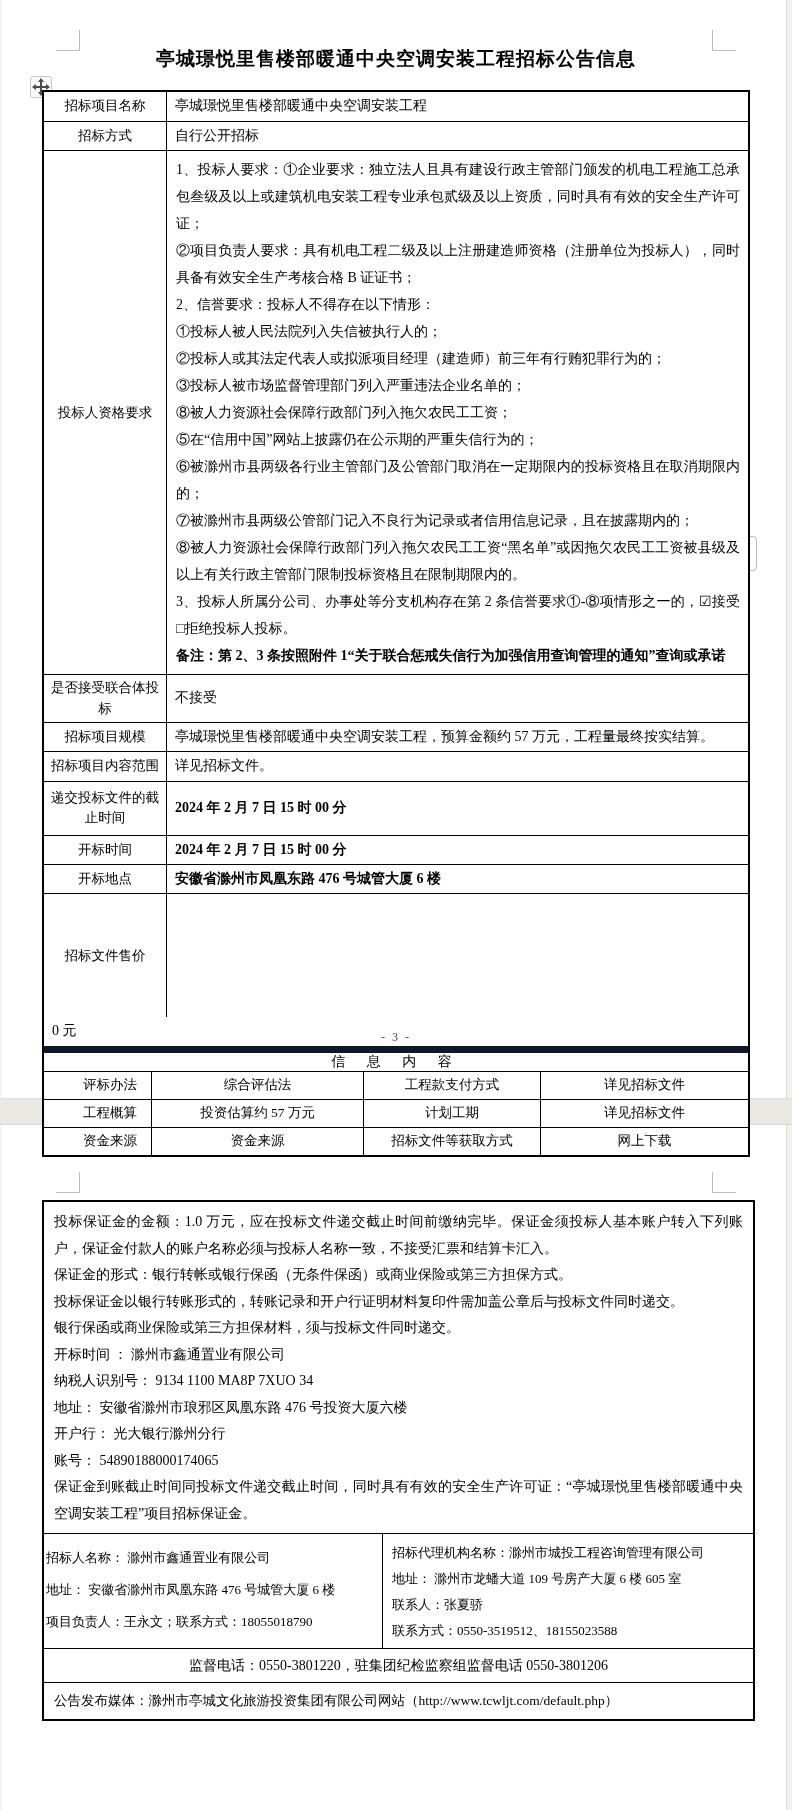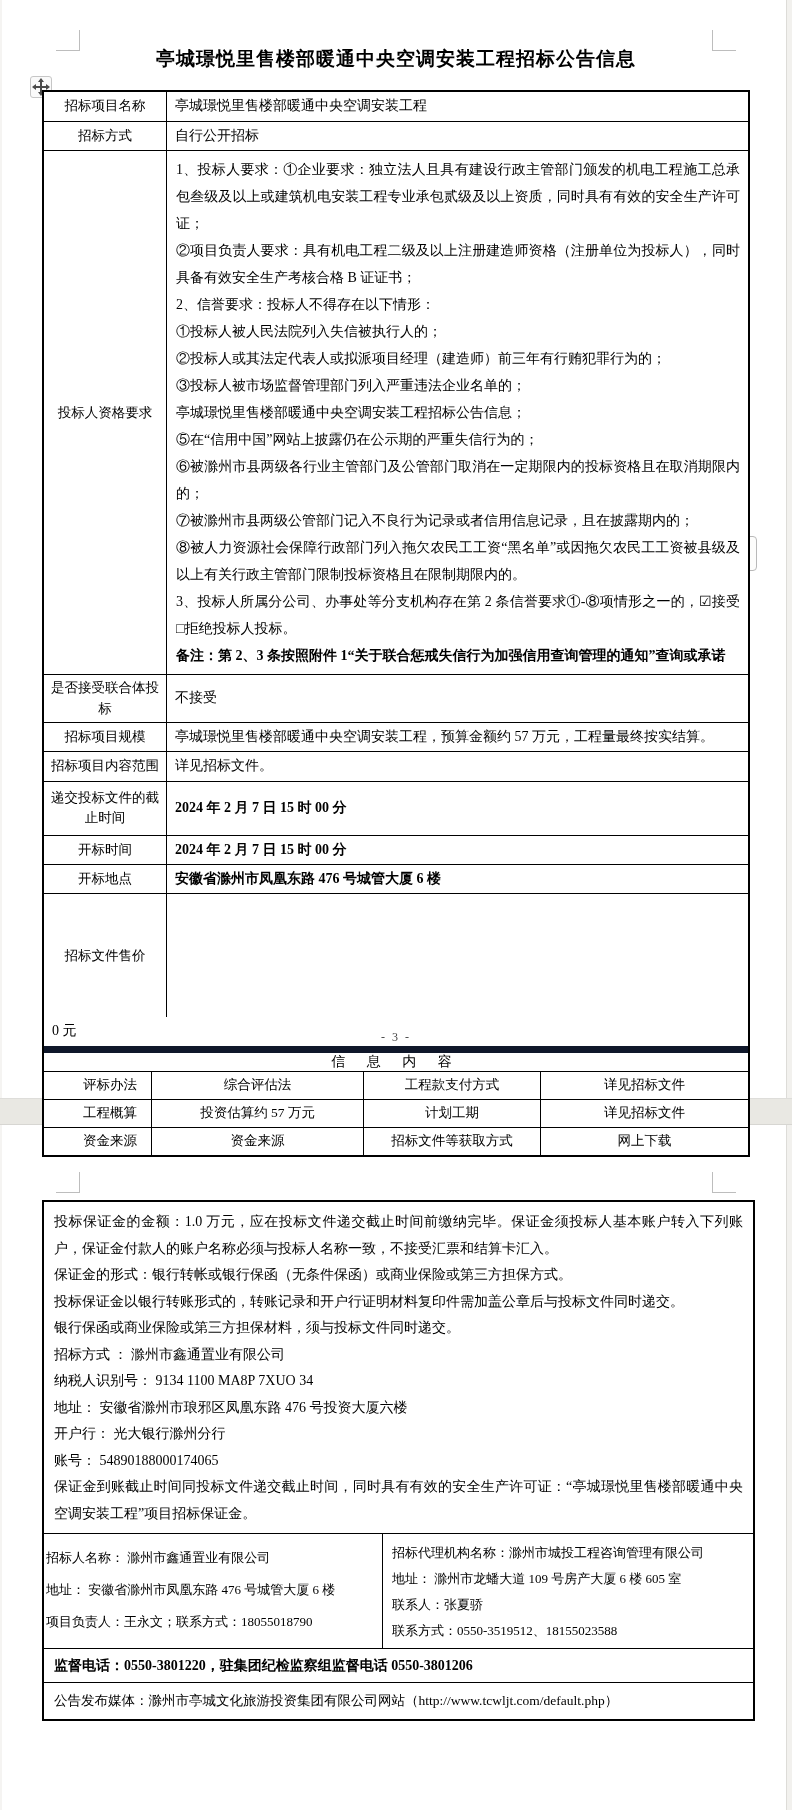--- a/index.html
+++ b/index.html
@@ -88,21 +88,21 @@
   
   .box2 {
     position:absolute; top:1200px; left:42px; width:713px;
     border:2px solid #000; font-size:14px; background:#fff;
   }
   .sec-a { padding:7px 10px 6px 10px; line-height:26.5px; }
   .sec-a p { text-align:justify; }
   .sec-b { display:flex; border-top:1px solid #000; min-height:104px; font-size:13px; }
   .sec-b-left  { flex:0 0 339px; border-right:1px solid #000; padding:8px 6px 6px 2px; line-height:32px; }
   .sec-b-right { flex:1; padding:6px 6px 4px 9px; line-height:26px; }
-  .sec-c { border-top:1px solid #000; padding:7px 10px; font-weight:bold; min-height:33px; line-height:19px; }
+  .sec-c { border-top:1px solid #000; padding:7px 10px; font-weight:normal; min-height:33px; line-height:19px;text-align:center; }
   .sec-d { border-top:1px solid #000; padding:9px 10px; min-height:35px; font-size:13.5px; line-height:18px; }
 </style>
 </head>
 <body>
 
 <div class="left-edge"></div>
 <div class="scrollbar-track"></div>
 <div class="plus-button">+</div>
 <div class="page-separator"></div>
 
@@ -139,21 +139,21 @@
 
   <div class="t-row">
     <div class="t-label">投标人资格要求</div>
     <div class="t-value qual-value">
       <div class="qual-line">1、投标人要求：①企业要求：独立法人且具有建设行政主管部门颁发的机电工程施工总承包叁级及以上或建筑机电安装工程专业承包贰级及以上资质，同时具有有效的安全生产许可证；</div>
       <div class="qual-line">②项目负责人要求：具有机电工程二级及以上注册建造师资格（注册单位为投标人），同时具备有效安全生产考核合格 B 证证书；</div>
       <div class="qual-line">2、信誉要求：投标人不得存在以下情形：</div>
       <div class="qual-line">①投标人被人民法院列入失信被执行人的；</div>
       <div class="qual-line">②投标人或其法定代表人或拟派项目经理（建造师）前三年有行贿犯罪行为的；</div>
       <div class="qual-line">③投标人被市场监督管理部门列入严重违法企业名单的；</div>
-      <div class="qual-line">亭城璟悦里售楼部暖通中央空调安装工程招标公告信息；</div>
+      <div class="qual-line">⑧被人力资源社会保障行政部门列入拖欠农民工工资；</div>
       <div class="qual-line">⑤在“信用中国”网站上披露仍在公示期的严重失信行为的；</div>
       <div class="qual-line">⑥被滁州市县两级各行业主管部门及公管部门取消在一定期限内的投标资格且在取消期限内的；</div>
       <div class="qual-line">⑦被滁州市县两级公管部门记入不良行为记录或者信用信息记录，且在披露期内的；</div>
       <div class="qual-line">⑧被人力资源社会保障行政部门列入拖欠农民工工资“黑名单”或因拖欠农民工工资被县级及以上有关行政主管部门限制投标资格且在限制期限内的。</div>
       <div class="qual-line">3、投标人所属分公司、办事处等分支机构存在第 2 条信誉要求①-⑧项情形之一的，☑接受□拒绝投标人投标。</div>
       <div class="qual-line bold">备注：第 2、3 条按照附件 1“关于联合惩戒失信行为加强信用查询管理的通知”查询或承诺</div>
     </div>
   </div>
 
   <div class="t-row r-sm">
@@ -215,21 +215,21 @@
 
 <div class="page-number">- 3 -</div>
 
 <div class="box2">
 
   <div class="sec-a">
     <p>投标保证金的金额：1.0 万元，应在投标文件递交截止时间前缴纳完毕。保证金须投标人基本账户转入下列账户，保证金付款人的账户名称必须与投标人名称一致，不接受汇票和结算卡汇入。</p>
     <p>保证金的形式：银行转帐或银行保函（无条件保函）或商业保险或第三方担保方式。</p>
     <p>投标保证金以银行转账形式的，转账记录和开户行证明材料复印件需加盖公章后与投标文件同时递交。</p>
     <p>银行保函或商业保险或第三方担保材料，须与投标文件同时递交。</p>
-    <p>招标方式 ： 滁州市鑫通置业有限公司</p>
+    <p>开标时间 ： 滁州市鑫通置业有限公司</p>
     <p>纳税人识别号： 9134 1100 MA8P 7XUO 34</p>
     <p>地址： 安徽省滁州市琅邪区凤凰东路 476 号投资大厦六楼</p>
     <p>开户行： 光大银行滁州分行</p>
     <p>账号： 54890188000174065</p>
     <p>保证金到账截止时间同投标文件递交截止时间，同时具有有效的安全生产许可证：“亭城璟悦里售楼部暖通中央空调安装工程”项目招标保证金。</p>
   </div>
 
   <div class="sec-b">
     <div class="sec-b-left">
       <div>招标人名称：  滁州市鑫通置业有限公司</div>

